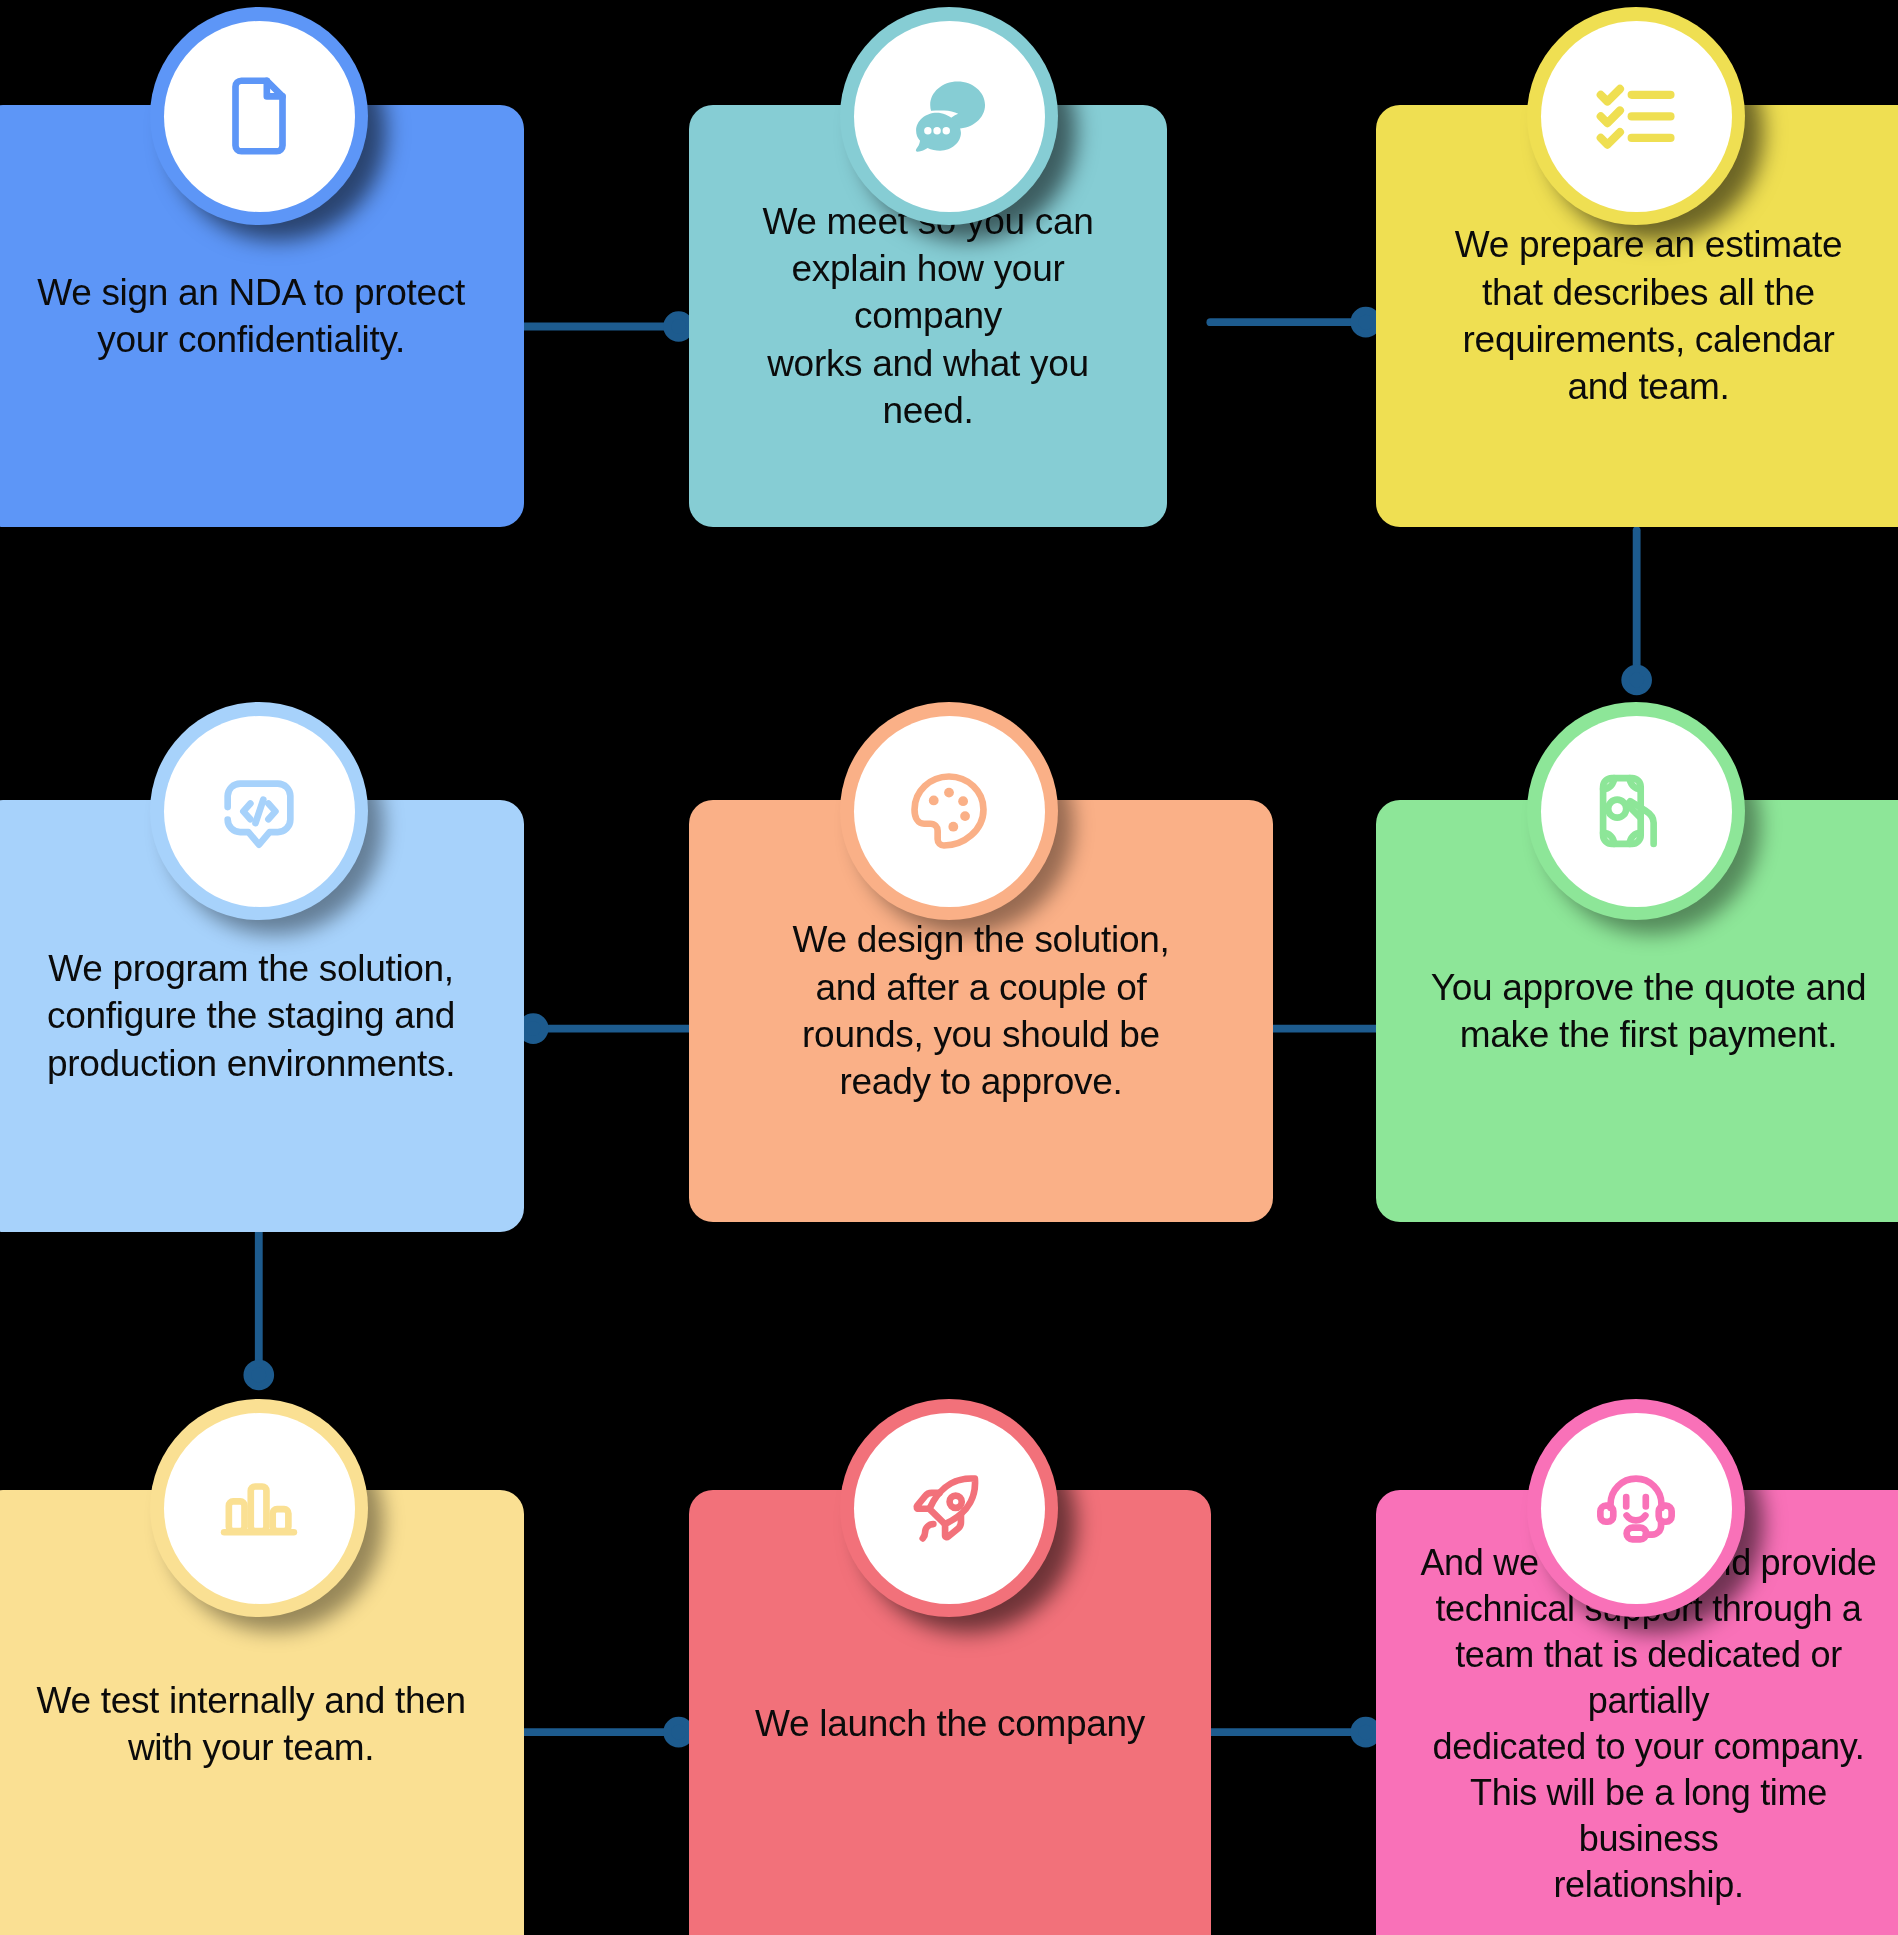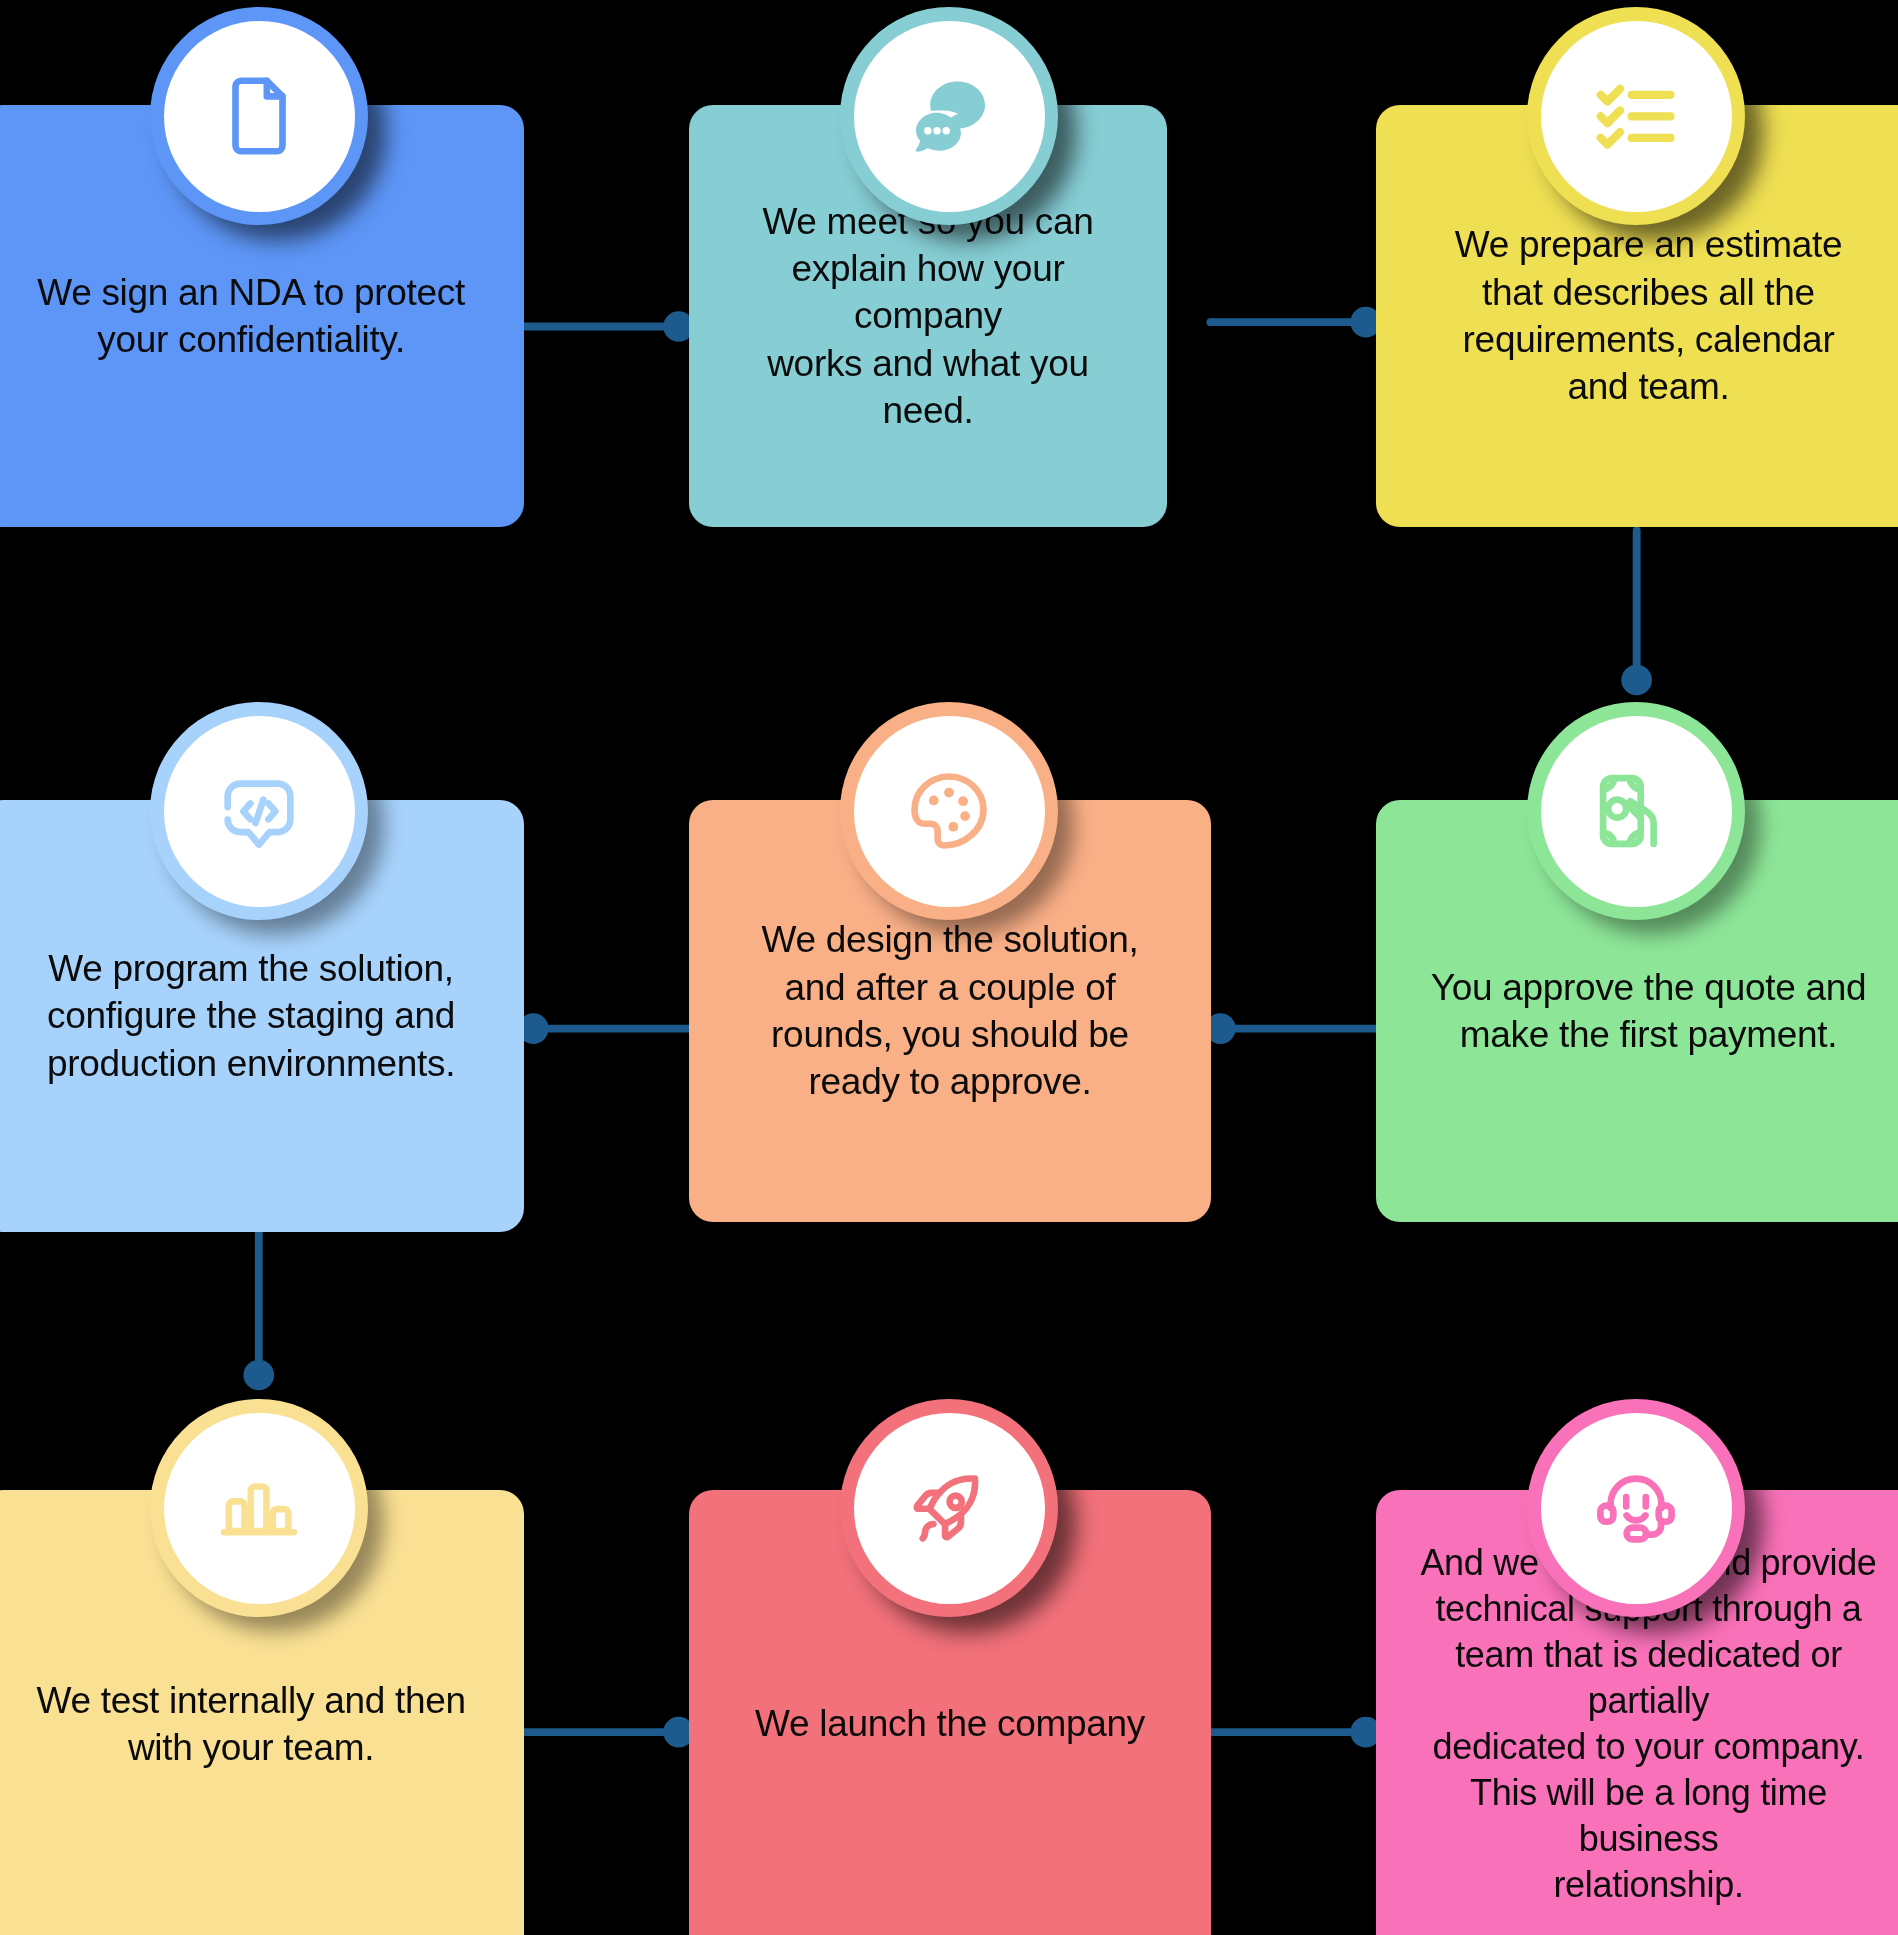--- a/index.html
+++ b/index.html
@@ -179,21 +179,21 @@
     <div class="badge-inner">
       <svg viewBox="0 0 24 24" fill="none" stroke="#a7d2fb" stroke-width="1.7" stroke-linecap="round" stroke-linejoin="round">
         <path d="M4 11V8.2A3.2 3.2 0 0 1 7.2 5h9.6A3.2 3.2 0 0 1 20 8.2v6A3.2 3.2 0 0 1 16.8 17.4h-2.1L12 20.6l-2.7-3.2H7.2A3.2 3.2 0 0 1 4 14.2"></path>
         <path d="M9.8 10.1 8 12.1l1.8 2"></path>
         <path d="M14.4 10.1l1.8 2-1.8 2"></path>
         <line x1="13.1" y1="9.1" x2="11.1" y2="15.1"></line>
       </svg>
     </div>
   </div>
 
-  <div class="card" style="left:689px; top:800px; width:522px; height:422px; background:#fab087;align-items:center;">
+  <div class="card" style="left:689px; top:800px; width:584px; height:422px; background:#fab087;align-items:center;">
     <span class="card-text">We design the solution,
 and after a couple of
 rounds, you should be
 ready to approve.</span>
   </div>
   <div class="badge soft" style="left:840px; top:702px; background:#fab087;">
     <div class="badge-inner">
       <svg viewBox="0 0 24 24" fill="none" stroke="#fab087" stroke-width="1.7" stroke-linecap="round" stroke-linejoin="round">
         <path d="M12 3.2c-4.85 0-8.8 3.75-8.8 8.4 0 2.05.85 3.65 2.45 3.65h1.6c1.1 0 1.85.8 1.85 1.8v2.15c0 .9.72 1.6 1.6 1.6 5.1 0 10.1-3.9 10.1-9.2 0-4.65-3.95-8.4-8.8-8.4z"></path>
         <circle cx="12.0" cy="7.3" r="1.25" fill="#fab087" stroke="none"></circle>

